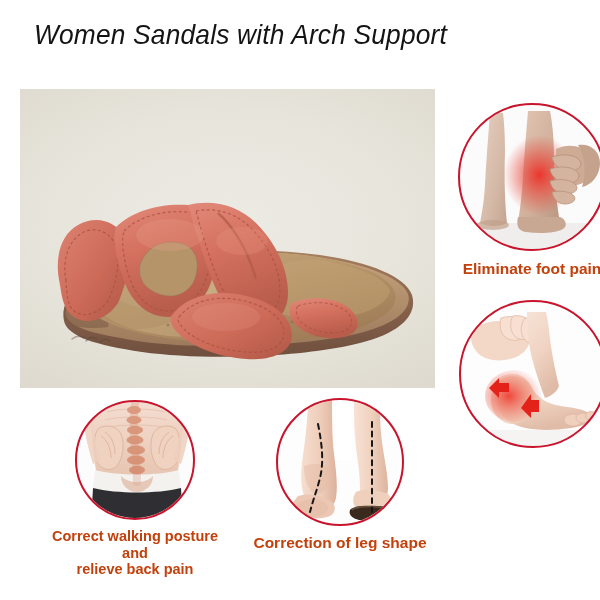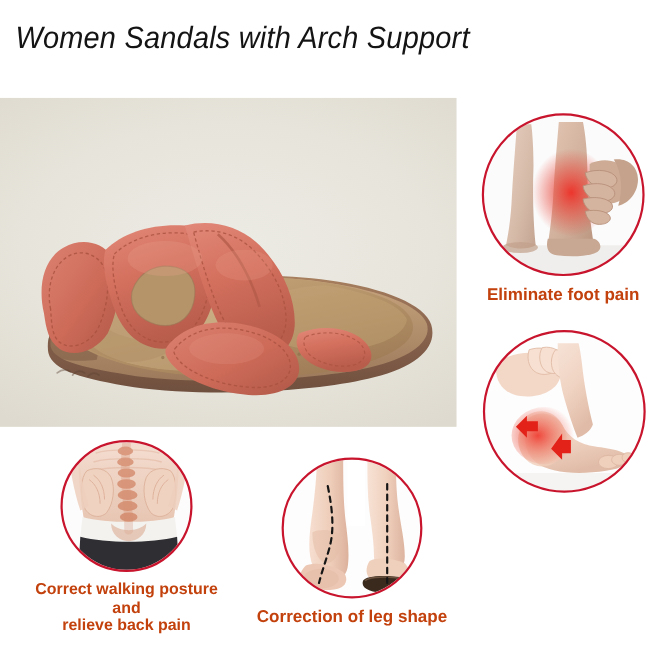--- a/index.html
+++ b/index.html
@@ -1,21 +1,21 @@
 <!DOCTYPE html>
 <html><head>
 <meta charset="utf-8">
 <style>
   html,body{margin:0;padding:0;}
   body{
     width:600px;height:600px;overflow:hidden;background:#ffffff;
     font-family:"Liberation Sans","DejaVu Sans",sans-serif;
     position:relative;
   }
-  .page{position:absolute;inset:0;}
+  .page{position:absolute;inset:0;margin-left:20px;}
 
   
   #page-title{
     position:absolute;left:14px;top:16px;width:570px;height:42px;
     font-family:"Liberation Sans","DejaVu Sans",sans-serif;
     font-style:italic;font-weight:400;font-size:28px;line-height:38px;
     letter-spacing:.2px;color:#141414;white-space:nowrap;
     transform:scaleX(.94);transform-origin:left center;
   }
 
@@ -58,21 +58,21 @@
   #callout-foot-pain .callout-label{margin-top:9px;font-size:15.5px;}
 
   #callout-heel-shock{left:430px;top:300px;width:166px;}
   #callout-heel-shock .circle-wrap{width:148px;height:148px;margin:0 auto;}
   #callout-heel-shock .callout-label{margin-top:7px;font-size:15.5px;}
 
   #callout-back-pain{left:20px;top:400px;width:190px;}
   #callout-back-pain .circle-wrap{width:120px;height:120px;margin:0 auto;}
   #callout-back-pain .callout-label{margin-top:8px;font-size:14.5px;}
 
-  #callout-leg-shape{left:222px;top:416px;width:196px;}
+  #callout-leg-shape{left:222px;top:398px;width:196px;}
   #callout-leg-shape .circle-wrap{width:128px;height:128px;margin:0 auto;}
   #callout-leg-shape .callout-label{margin-top:8px;font-size:15.5px;}
 
   svg{display:block;}
 </style>
 </head>
 <body>
 
 <div class="page">
 

